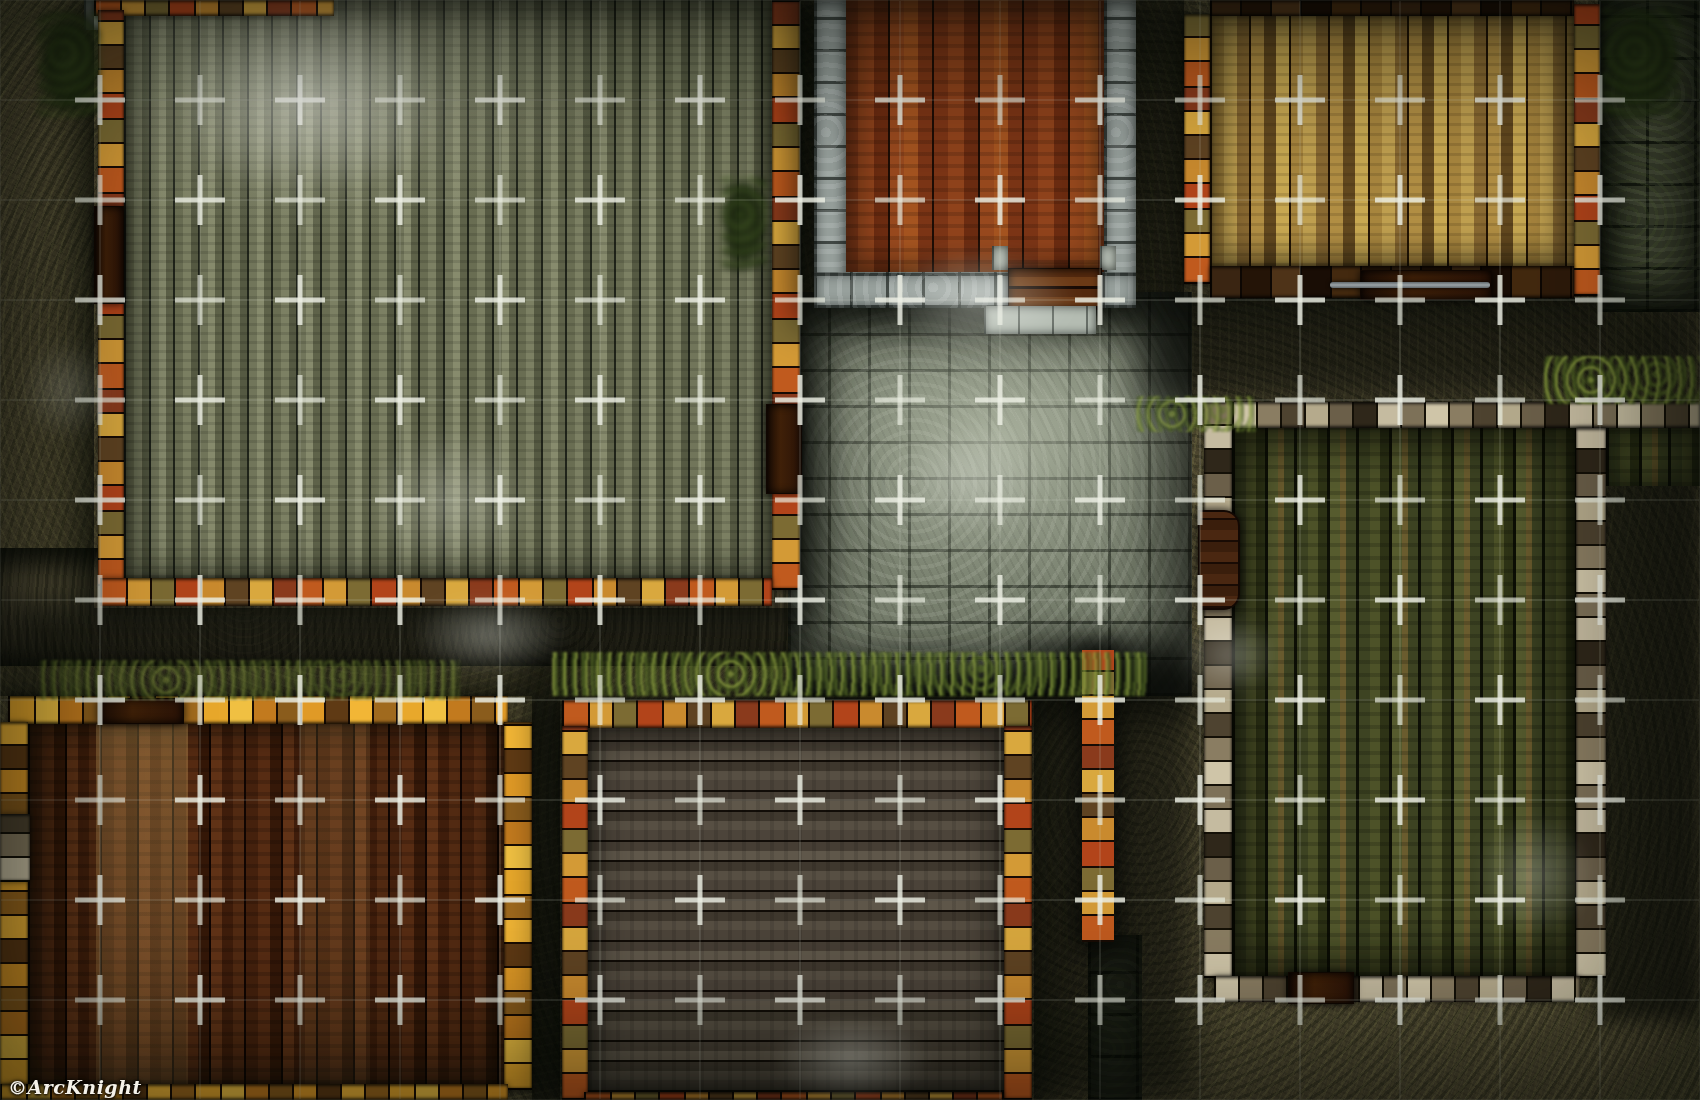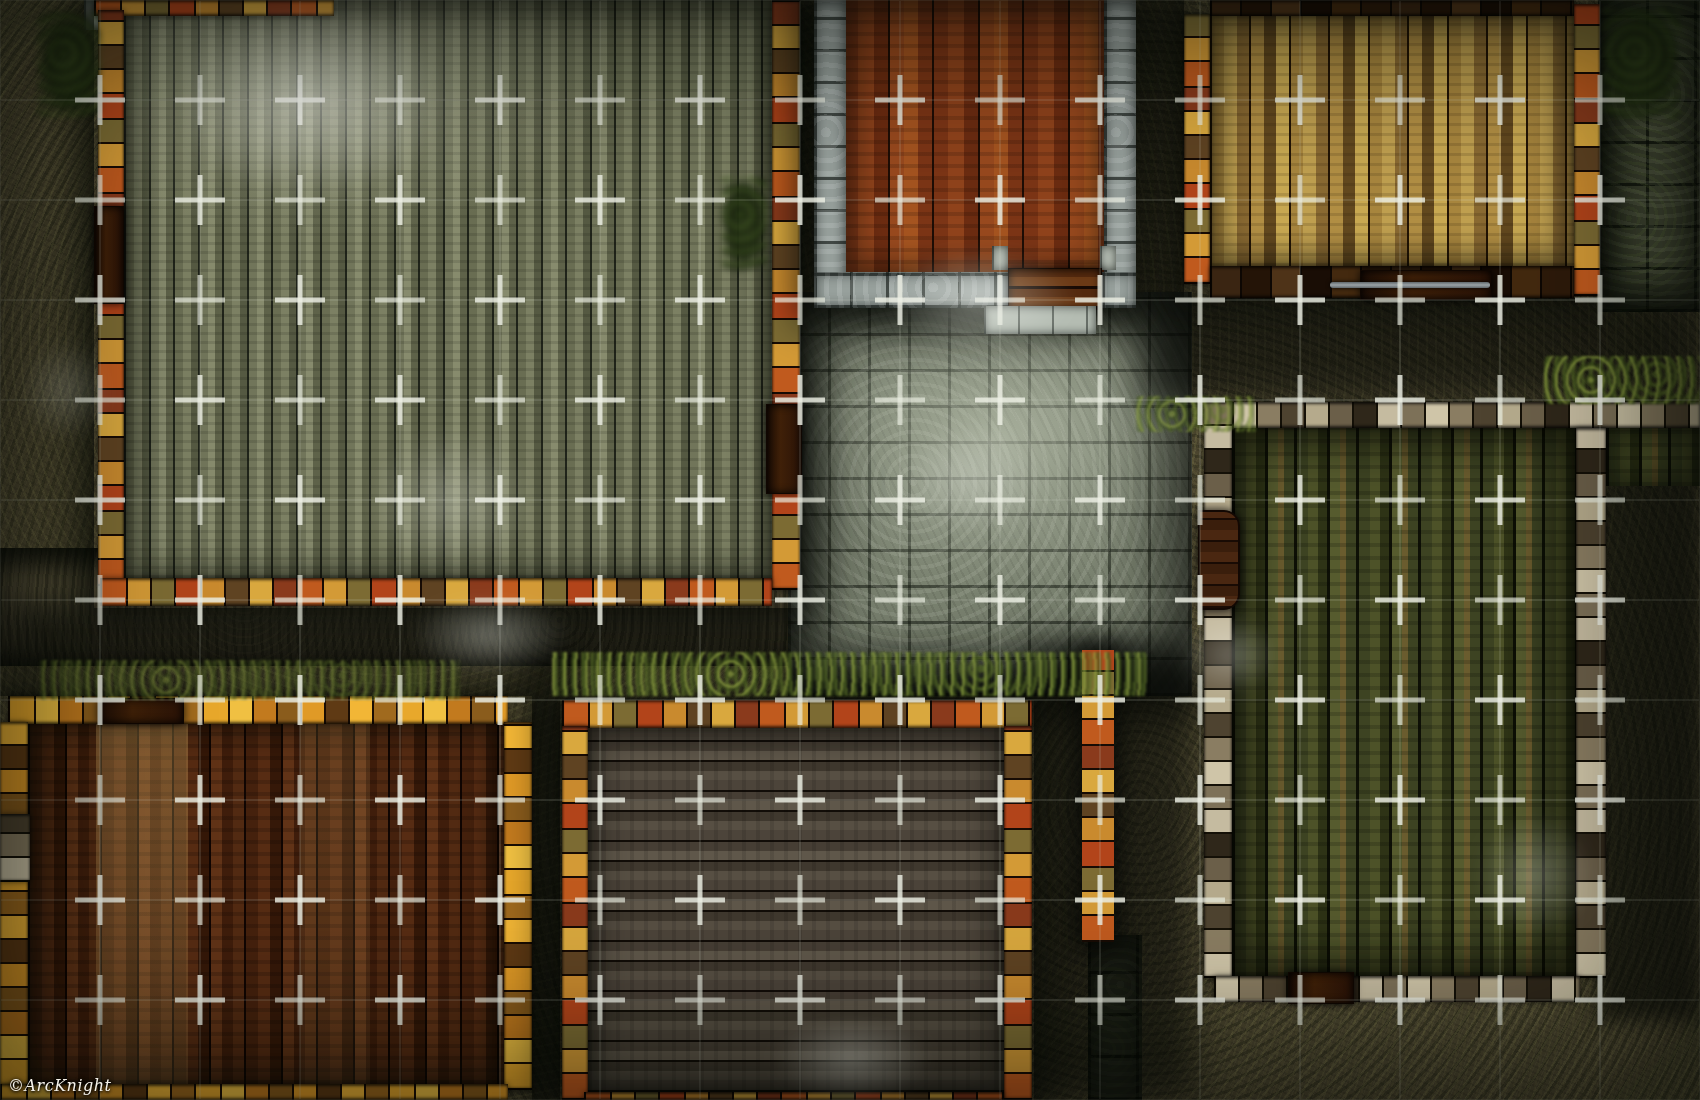--- a/index.html
+++ b/index.html
@@ -125,21 +125,21 @@
   .bush{background:
     repeating-radial-gradient(circle at 40% 40%, rgba(60,82,30,.9) 0 3px, rgba(20,30,10,.8) 3px 7px, transparent 7px 12px),
     radial-gradient(closest-side,#2e3d1a,#1c2610 70%, rgba(0,0,0,0));
     filter:blur(3px);opacity:.95;}
   .shadowblob{background:#05070-4;background:#050704;filter:blur(18px);opacity:.62;}
   .glare{background:radial-gradient(closest-side, rgba(240,244,232,.92), rgba(240,244,232,0) 72%);
         mix-blend-mode:screen;filter:blur(7px);}
   .bldg{position:absolute;box-shadow:0 0 36px 14px rgba(6,8,5,.82);}
   #gridsvg{position:absolute;left:0;top:0;z-index:40;pointer-events:none;}
   .vig{box-shadow:inset 0 0 150px 40px rgba(4,6,3,.62);z-index:50;pointer-events:none;}
-  .watermark{z-index:60;color:#f5f2ea;font-style:italic;font-weight:normal;font-size:16px;
+  .watermark{z-index:60;color:#f5f2ea;font-style:italic;font-weight:bold;font-size:19px;
         letter-spacing:.5px;text-shadow:0 1px 3px #000,0 0 4px #000;}
 </style>
 </head>
 <body>
 
 <div id="map">
 
   <div class="abs tx-grass" style="left:0;top:0;width:1700px;height:1100px;"></div>
 
   <div class="abs tx-stonelight" style="left:84px;top:0;width:36px;height:30px;"></div>

